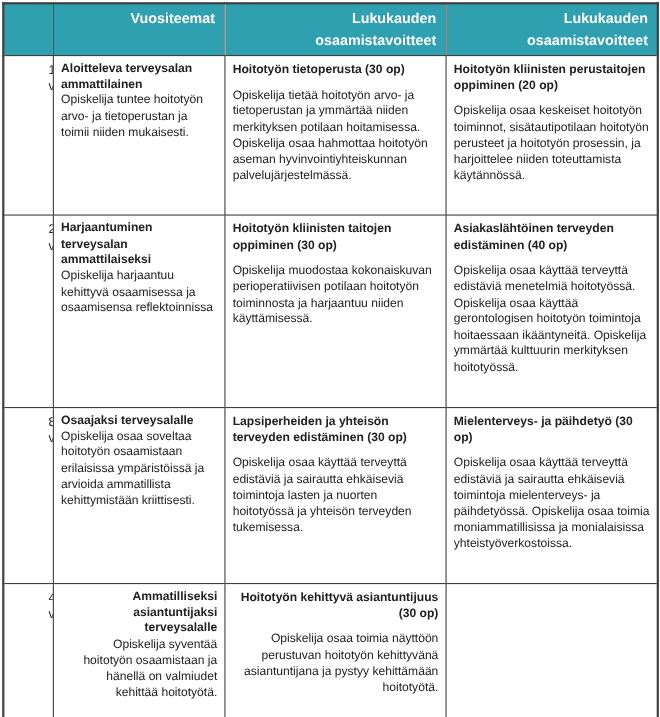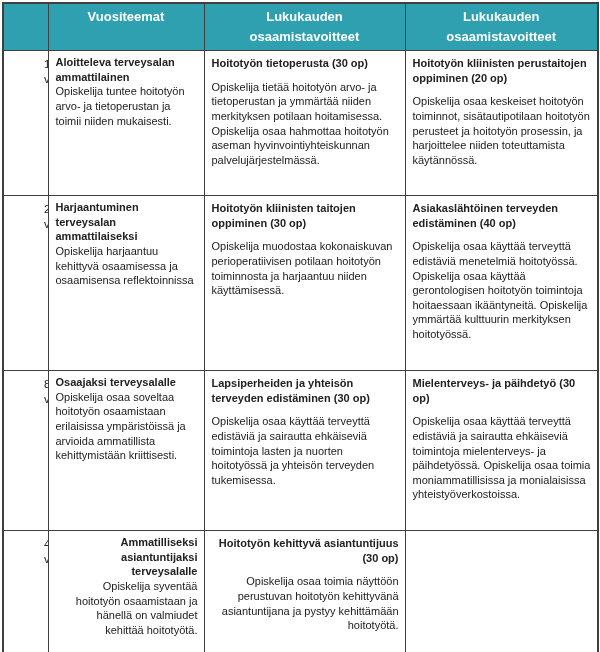--- a/index.html
+++ b/index.html
@@ -26,21 +26,21 @@
     vertical-align:top;
     box-sizing:border-box;
     overflow:hidden;
   }
   th{
     background:var(--header-bg);
     color:var(--header-text);
     font-weight:bold;
     font-size:13px;
     line-height:1.5;
-    text-align:center;
+    text-align:right;
     padding:3px 8px 4px 8px;
     height:41px;
   }
   td{
     font-size:11px;
     line-height:1.33;
     padding:4px 6px 4px 7px;
   }
   td.year{
     font-weight:normal;

